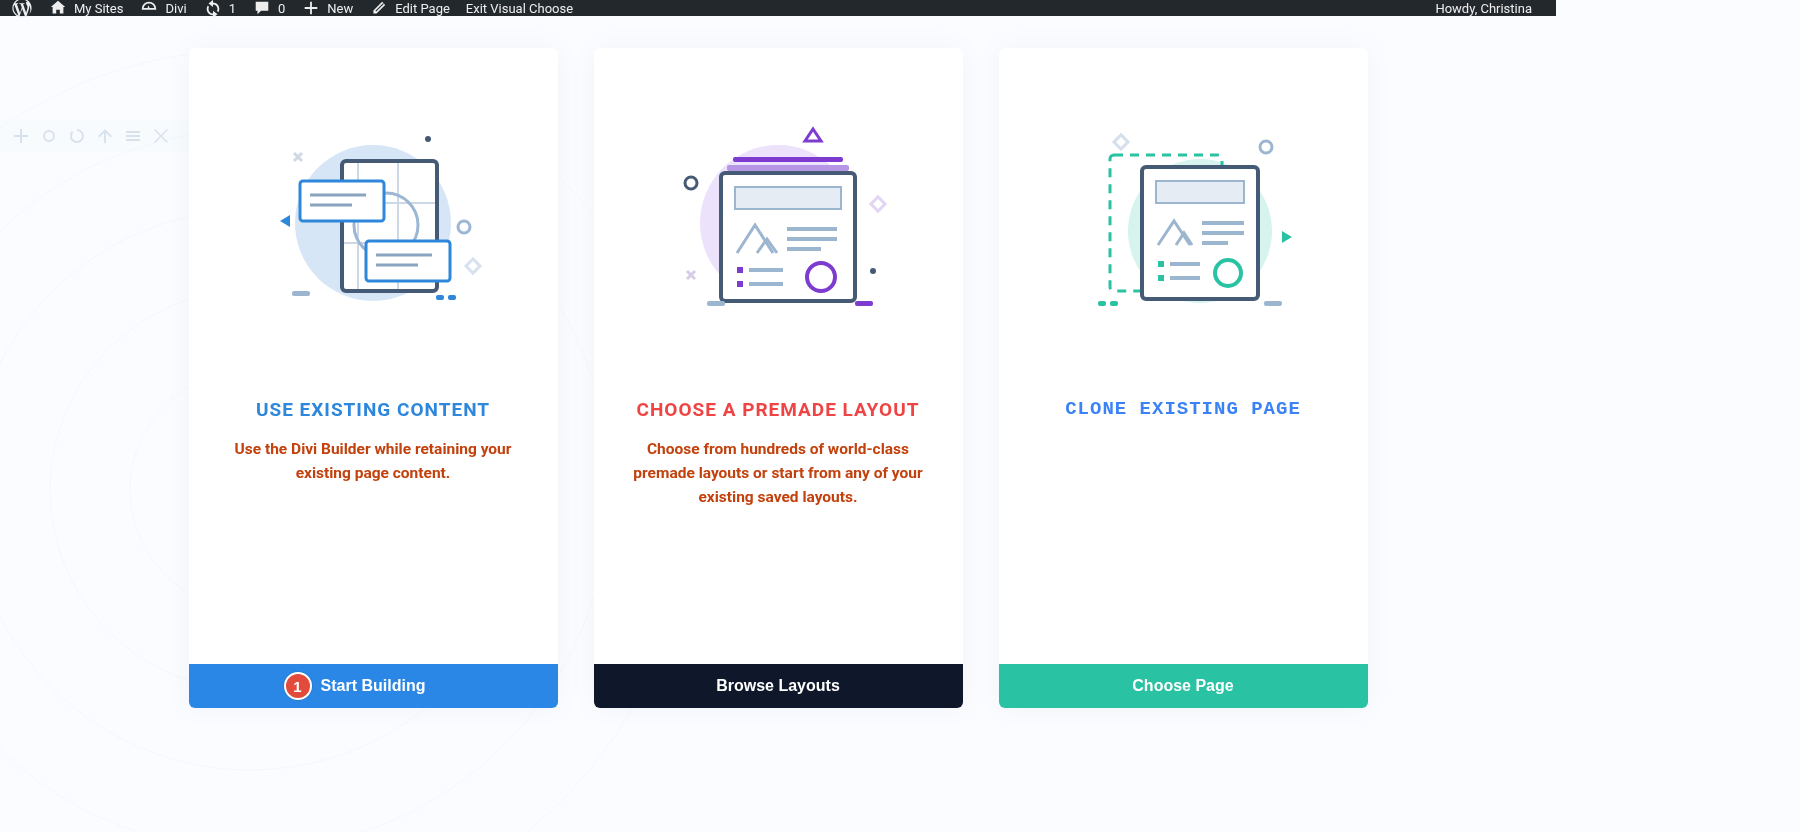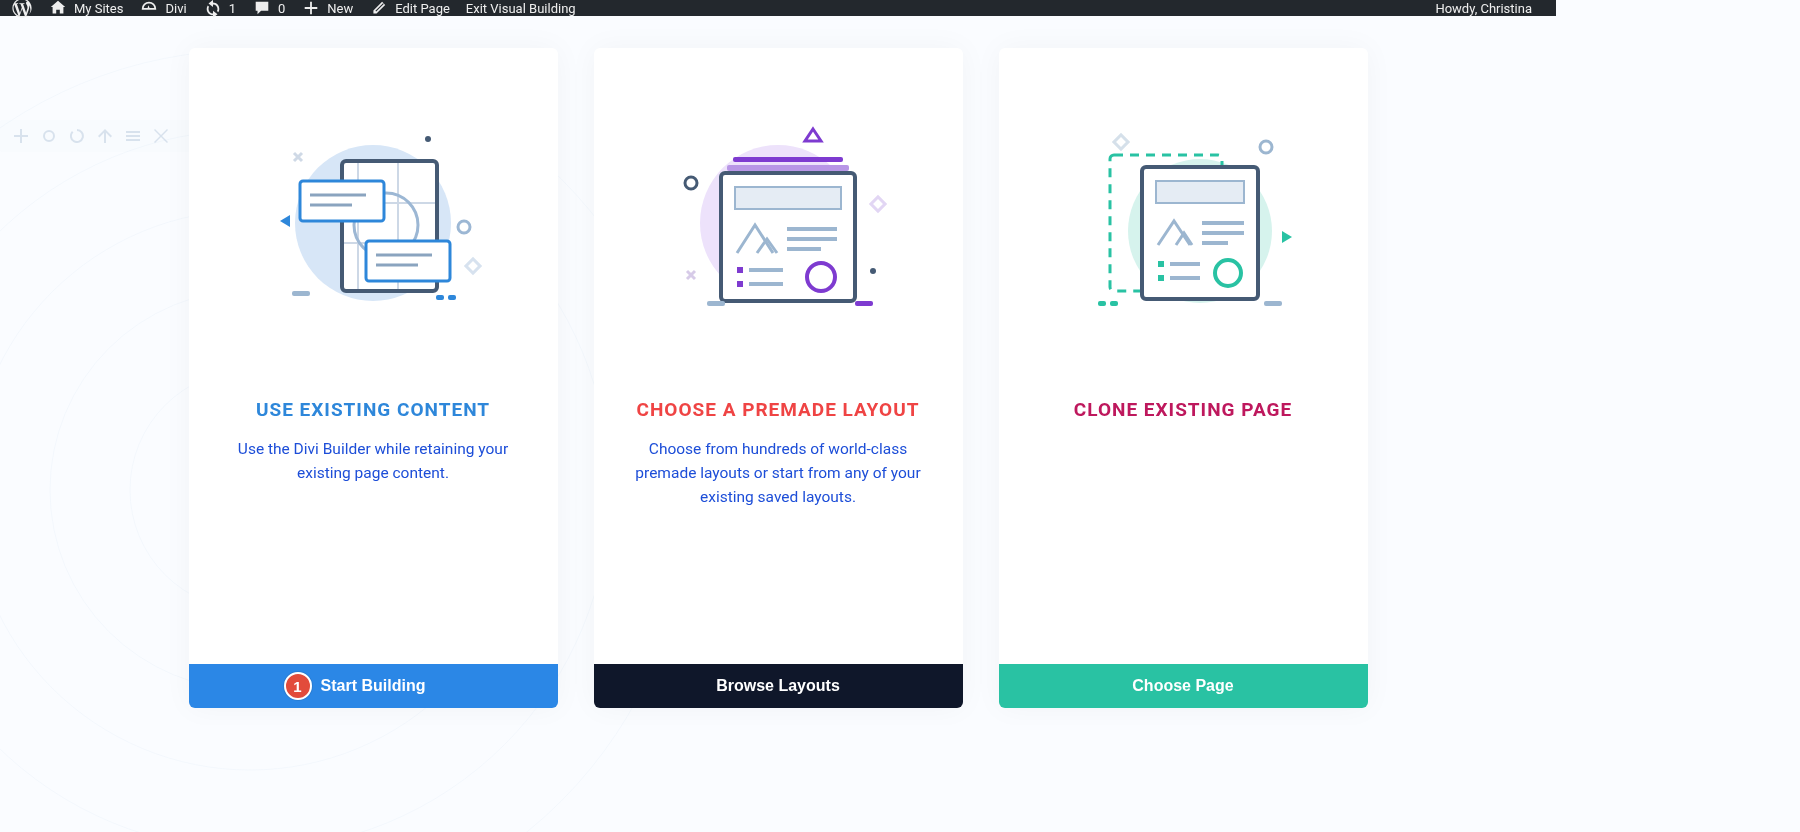--- a/index.html
+++ b/index.html
@@ -82,28 +82,28 @@
   .card-title {
     text-align: center;
     font-size: 19px;
     font-weight: 700;
     letter-spacing: 1px;
     margin-top: 40px;
     padding: 0 24px;
   }
   .card-blue   .card-title { color: #2e87da; }
   .card-purple .card-title { color: #ef4444; }
-  .card-teal   .card-title { color: #be185d; }
+  .card-teal   .card-title { color: #3b82f6; font-family: Liberation Mono, monospace; }
 
   .card-desc {
     text-align: center;
-    color: #1d4ed8;
+    color: #c2410c;
     font-size: 15.5px;
     line-height: 1.55;
-    font-weight: 400;
+    font-weight: 700;
     padding: 16px 36px 0 36px;
   }
 
   .card-button {
     margin-top: auto;
     height: 44px;
     display: flex;
     align-items: center;
     justify-content: center;
     color: #fff;
@@ -198,21 +198,21 @@
     </a>
     <a href="#">
       <span class="wp-icon">
         <svg viewBox="0 0 20 20" width="16" height="16" fill="#eee">
             <path d="M13.9 2.3 3 13.1V17h3.9L17.7 6.1zM15 4l1 1-9.5 9.5-1-1z"></path>
           </svg>
       </span>
       <span>Edit Page</span>
     </a>
     <a href="#">
-      <span>Exit Visual Building</span>
+      <span>Exit Visual Choose</span>
     </a>
   </div>
   <div class="wp-adminbar-right">
     <a href="#">
       <span>Howdy, Christina</span>
     </a>
   </div>
 </div>
 
 <div class="tool-strip">

